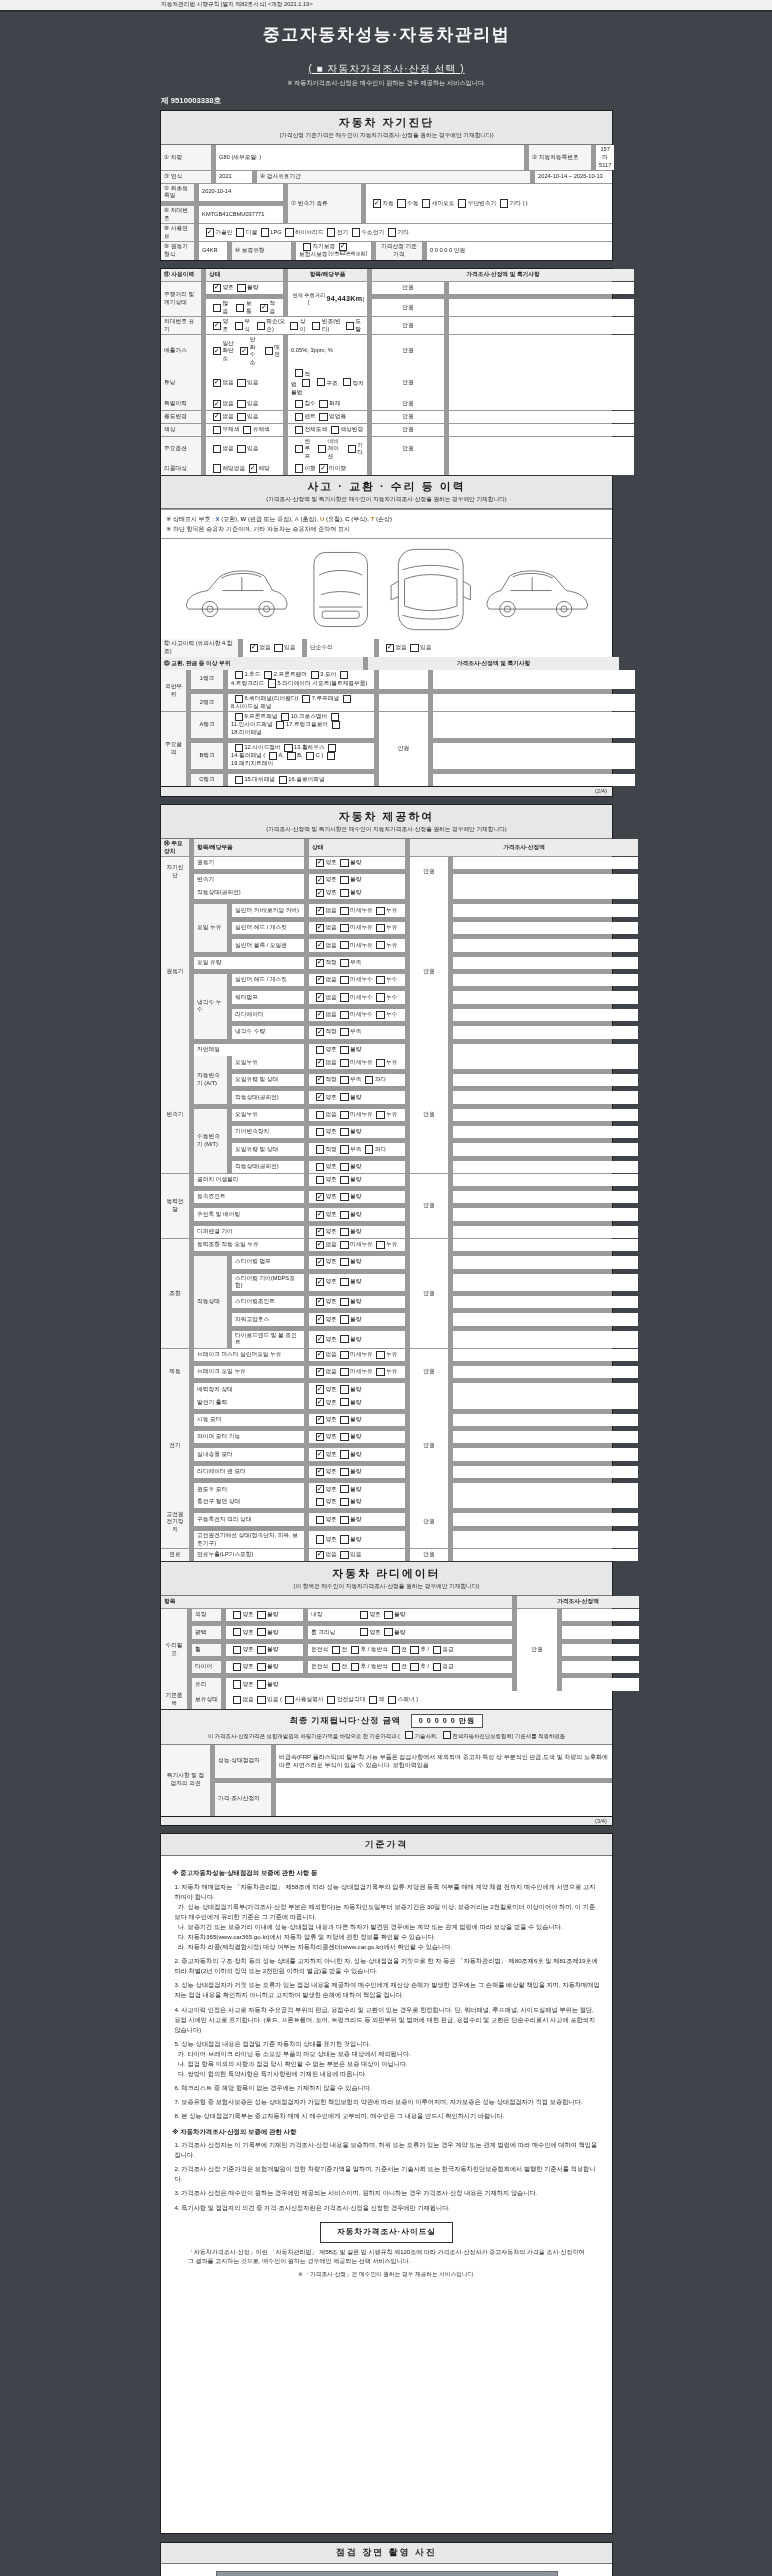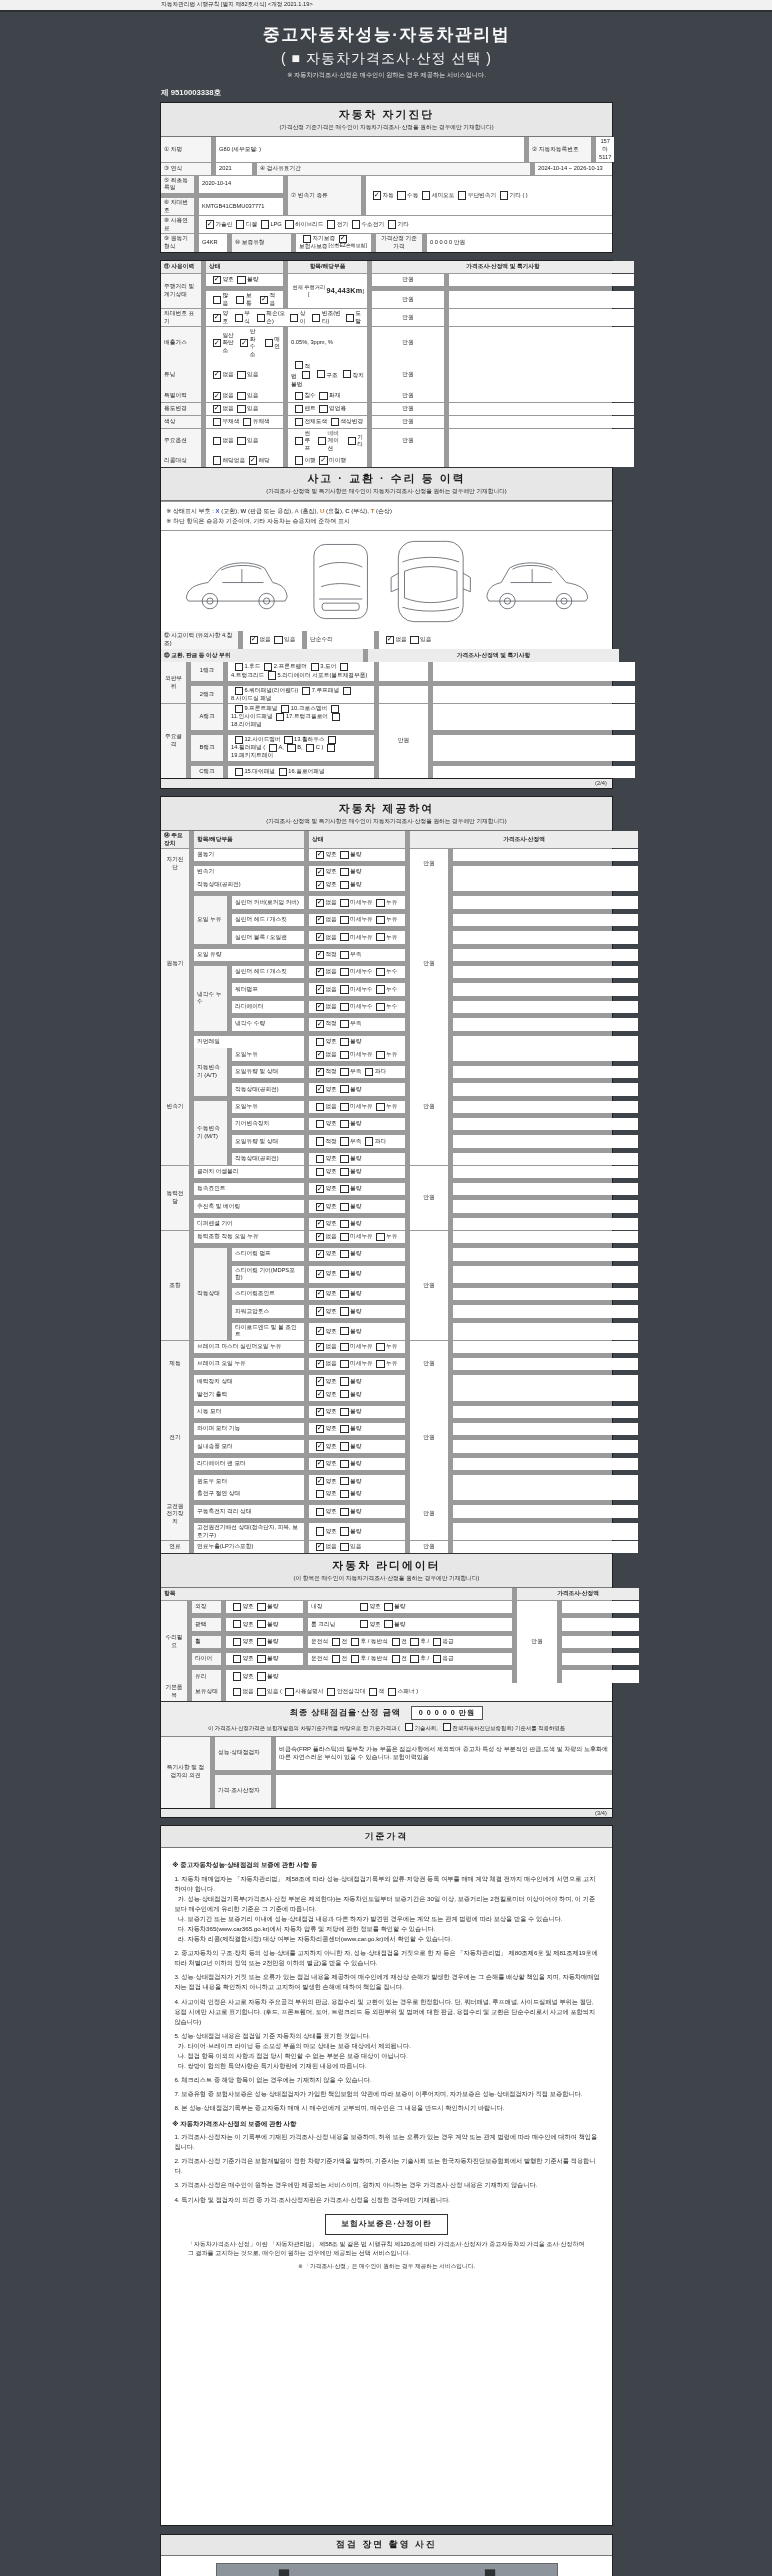--- a/index.html
+++ b/index.html
@@ -2,21 +2,21 @@
 <html style="font-size:8.2px"><head>
 <meta charset="utf-8">
 <style>
   html,body{margin:0;padding:0;}
   body{width:773px;background:#3f434a;font-family:"Liberation Sans","DejaVu Sans",sans-serif;color:#1c1c1c;}
   .page{position:relative;width:773px;height:2576px;overflow:hidden;background:#3f434a;}
   .topbar{position:absolute;top:0;left:0;width:100%;background:#f1f1f1;font-size:5.7px;color:#222;padding:0.5px 0 1px 161px;box-sizing:border-box;border-bottom:2.1px solid #2b2e33;}
   .content{position:absolute;left:160px;top:0;width:453px;}
   .doc-title{color:#f4f4f4;text-align:center;padding-top:23px;}
   .doc-title h1{margin:0;font-size:17px;letter-spacing:1.5px;font-weight:bold;color:#fafafa;}
-  .doc-title .sub{font-size:14px;margin-top:4px;letter-spacing:1px;}
+  .doc-title .sub{font-size:10px;margin-top:16px;letter-spacing:1px;text-decoration:underline;}
   .doc-title .subnote{font-size:6.2px;margin-top:3.1px;color:#e2e2e2;}
   .doc-no{color:#f4f4f4;font-size:7.7px;font-weight:bold;margin:8.2px 0 4.1px 1px;}
   .panel{background:#fff;border:1px solid #1f1f1f;}
   .gap{height:7.2px;}
   .sec-head{background:#e7e7e7;text-align:center;padding:4.6px 2.1px 4.1px;border-bottom:0.5px solid #777;}
   .sec-title{font-size:10.8px;font-weight:bold;letter-spacing:2.1px;}
   .sec-note{font-size:5.7px;margin-top:2.1px;color:#222;}
   .tblwrap{display:flex;flex-direction:column;gap:0.5px;background:#9a9a9a;}
   .grow{display:grid;gap:5px;background:#9a9a9a;}
   .c{background:#fff;padding:1px 3.1px;font-size:5.7px;display:flex;align-items:center;min-height:12.4px;box-sizing:border-box;line-height:1.35;}
@@ -494,21 +494,21 @@
             <div class="c ctr" style="grid-area: 1 / 5 / span 5;">만원</div>
           </div>
           <div class="grow" style="grid-template-columns: 26px 29px 1fr;">
             <div class="c lab ctr">기본품목</div>
             <div class="c lab">보유상태</div>
             <div class="c wrapok"><span class="cb"></span>없음  <span class="cb"></span>있음  ( <span class="cb"></span>사용설명서  <span class="cb"></span>안전삼각대  <span class="cb"></span>잭  <span class="cb"></span>스패너 )</div>
           </div>
         </div>
 
       <div class="final-band">
-        <span class="final-line">최종 상태점검을·산정 금액</span>
+        <span class="final-line">최종 기재됩니다·산정 금액</span>
         <span class="final-val">0 0 0 0 0 만원</span>
         <div class="final-note" id="final-note">이 가격조사·산정가격은 보험개발원의 차량기준가액을 바탕으로 한 기준가격과 ( <span class="cb"></span>기술사회, <span class="cb"></span>한국자동차진단보증협회) 기준서를 적용하였음</div>
       </div>
       <div id="op-rows" class="tblwrap" style="border-top:0.5px solid #888;">
           <div class="grow" style="grid-template-columns: 49px 56px 1fr;">
             <div class="c lab ctr wrapok" style="grid-area: 1 / 1 / span 2;">특기사항 및 점검자의 의견</div>
             <div class="c lab wrapok" style="grid-area: 1 / 2; min-height: 33px;">성능·상태점검자</div>
             <div class="c wrapok" style="grid-area: 1 / 3; min-height: 33px; font-size: 6px;">비금속(FRP 플라스틱)의 탈부착 가능 부품은 점검사항에서 제외되며 중고차 특성 상 부분적인 판금,도색 및 차량의 노후화에 따른 자연스러운 부식이 있을 수 있습니다. 보험이력있음</div>
             <div class="c lab wrapok" style="grid-area: 2 / 2; min-height: 33px;">가격·조사산정자</div>
             <div class="c wrapok" style="grid-area: 2 / 3; min-height: 33px; font-size: 6px;"></div>
@@ -537,21 +537,21 @@
 &nbsp;&nbsp;나. 점검 항목 이외의 사항과 점검 당시 확인할 수 없는 부분은 보증 대상이 아닙니다.
 &nbsp;&nbsp;다. 쌍방이 합의한 특약사항은 특기사항란에 기재된 내용에 따릅니다.</div>
           <div class="notice-item">6. 체크리스트 중 해당 항목이 없는 경우에는 기재하지 않을 수 있습니다.</div>
           <div class="notice-item">7. 보증유형 중 보험사보증은 성능·상태점검자가 가입한 책임보험의 약관에 따라 보증이 이루어지며, 자가보증은 성능·상태점검자가 직접 보증합니다.</div>
           <div class="notice-item">8. 본 성능·상태점검기록부는 중고자동차 매매 시 매수인에게 교부되며, 매수인은 그 내용을 반드시 확인하시기 바랍니다.</div>
           <div class="notice-h">※ 자동차가격조사·산정의 보증에 관한 사항</div>
           <div class="notice-item">1. 가격조사·산정자는 이 기록부에 기재된 가격조사·산정 내용을 보증하며, 허위 또는 오류가 있는 경우 계약 또는 관계 법령에 따라 매수인에 대하여 책임을 집니다.</div>
           <div class="notice-item">2. 가격조사·산정 기준가격은 보험개발원이 정한 차량기준가액을 말하며, 기준서는 기술사회 또는 한국자동차진단보증협회에서 발행한 기준서를 적용합니다.</div>
           <div class="notice-item">3. 가격조사·산정은 매수인이 원하는 경우에만 제공되는 서비스이며, 원하지 아니하는 경우 가격조사·산정 내용은 기재하지 않습니다.</div>
           <div class="notice-item">4. 특기사항 및 점검자의 의견 중 가격·조사산정자란은 가격조사·산정을 신청한 경우에만 기재됩니다.</div>
-          <div class="price-box"><div class="price-box-title">보험사보증은·산정이란</div><div class="price-box-text">「자동차가격조사·산정」이란 「자동차관리법」 제58조 및 같은 법 시행규칙 제120조에 따라 가격조사·산정자가 중고자동차의 가격을 조사·산정하여 그 결과를 고지하는 것으로, 매수인이 원하는 경우에만 제공되는 선택 서비스입니다.</div><div class="price-box-foot">※ 「가격조사·산정」은 매수인이 원하는 경우 제공하는 서비스입니다.</div></div>
+          <div class="price-box"><div class="price-box-title">자동차가격조사·사이드실</div><div class="price-box-text">「자동차가격조사·산정」이란 「자동차관리법」 제58조 및 같은 법 시행규칙 제120조에 따라 가격조사·산정자가 중고자동차의 가격을 조사·산정하여 그 결과를 고지하는 것으로, 매수인이 원하는 경우에만 제공되는 선택 서비스입니다.</div><div class="price-box-foot">※ 「가격조사·산정」은 매수인이 원하는 경우 제공하는 서비스입니다.</div></div>
         </div>
     </section>
     <div class="gap"></div>
 
     <section class="panel">
       <div class="sec-head">
         <div class="sec-title" style="font-size:8.8px;">점검 장면 촬영 사진</div>
       </div>
       <div style="padding:3.1px 0 5.2px;">
         <svg class="photo" viewBox="0 0 660 172">

